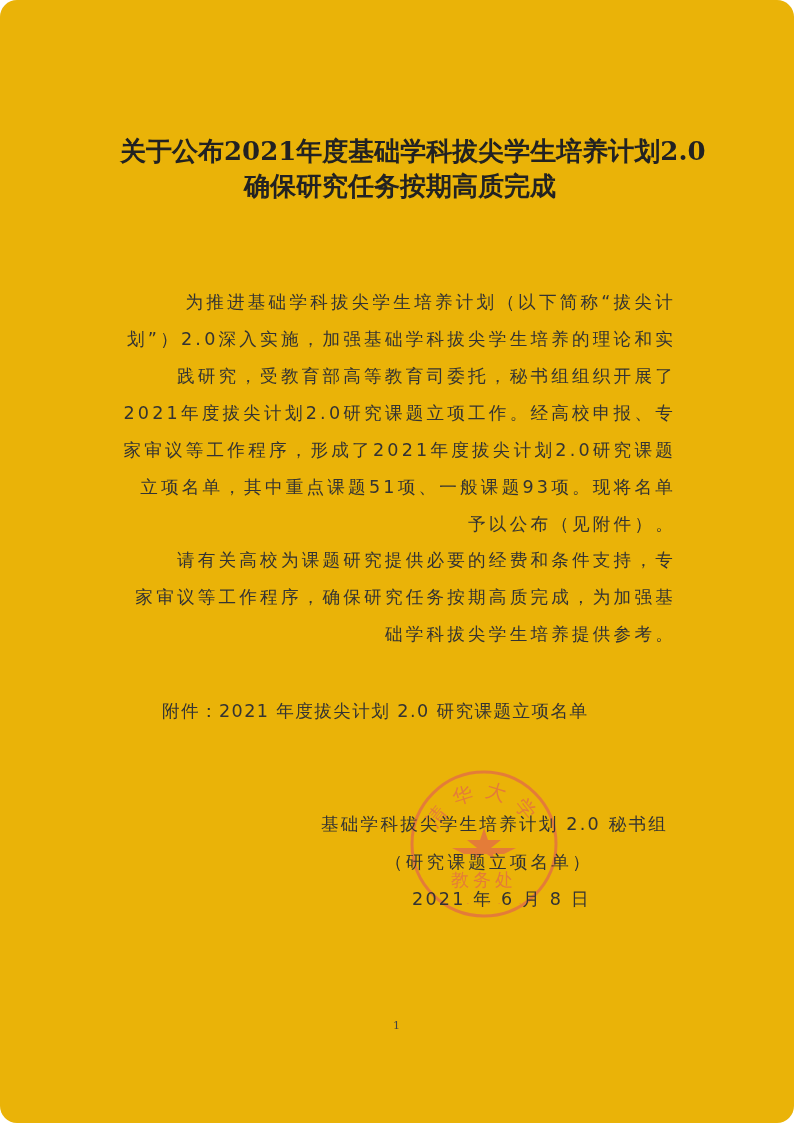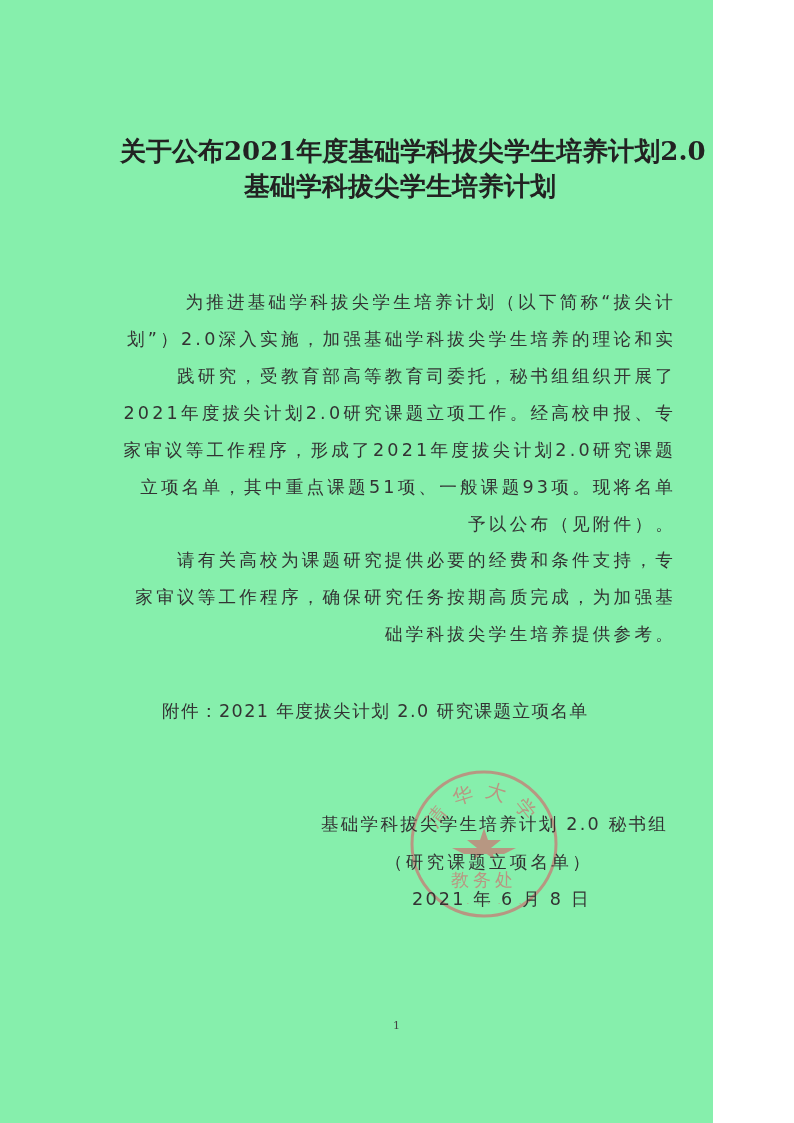--- a/index.html
+++ b/index.html
@@ -1,18 +1,18 @@
 <!DOCTYPE html>
 <html><head>
 <meta charset="utf-8">
 <style>
   html, body { margin: 0; padding: 0; background: #ffffff; }
   body { width: 794px; height: 1123px; position: relative; overflow: hidden;
          font-family: "DejaVu Serif", "Liberation Serif", serif; color: #2a2a2a; }
-  .page { position: absolute; left: 0; top: 0; width: 713px; height: 1123px; background: #86efac; }
+  .page { position: absolute; left: 0; top: 0; width: 794px; height: 1123px; background: #eab308; border-radius: 17px; }
   .title { position: absolute; left: 120px; width: 560px; text-align: center;
            font-family: "DejaVu Serif", "Liberation Serif", serif; font-weight: bold;
            font-size: 26px; line-height: 35px; color: #222; letter-spacing: 0px; white-space: nowrap; }
   .title.l1 { top: 134px; }
   .title.l2 { top: 169px; }
   .body-text { position: absolute; left: 120px; width: 556px;
                font-family: "DejaVu Sans", "Liberation Sans", sans-serif;
                font-size: 17.6px; line-height: 37px; color: #333; letter-spacing: 3.2px; text-align: right; }
   .line { position: absolute; left: 120px; white-space: nowrap;
           font-family: "DejaVu Sans", "Liberation Sans", sans-serif;
@@ -28,21 +28,21 @@
               font-family: "DejaVu Serif", "Liberation Serif", serif; }
   .seal { position: absolute; left: 408px; top: 768px; width: 152px; height: 152px; opacity: 0.55; }
   .seal svg { width: 152px; height: 152px; }
 </style>
 </head>
 <body>
 
 <div class="page">
 
   <div class="title l1">关于公布2021年度基础学科拔尖学生培养计划2.0</div>
-  <div class="title l2">基础学科拔尖学生培养计划</div>
+  <div class="title l2">确保研究任务按期高质完成</div>
 
 
   <div class="body-text para1">为推进基础学科拔尖学生培养计划（以下简称“拔尖计划”）2.0深入实施，加强基础学科拔尖学生培养的理论和实践研究，受教育部高等教育司委托，秘书组组织开展了2021年度拔尖计划2.0研究课题立项工作。经高校申报、专家审议等工作程序，形成了2021年度拔尖计划2.0研究课题立项名单，其中重点课题51项、一般课题93项。现将名单予以公布（见附件）。</div>
 
   <div class="body-text para2">请有关高校为课题研究提供必要的经费和条件支持，专家审议等工作程序，确保研究任务按期高质完成，为加强基础学科拔尖学生培养提供参考。</div>
 
   <div class="line attachment">附件：2021 年度拔尖计划 2.0 研究课题立项名单</div>
 
   <div class="seal">
     <svg viewBox="0 0 152 152" xmlns="http://www.w3.org/2000/svg">

